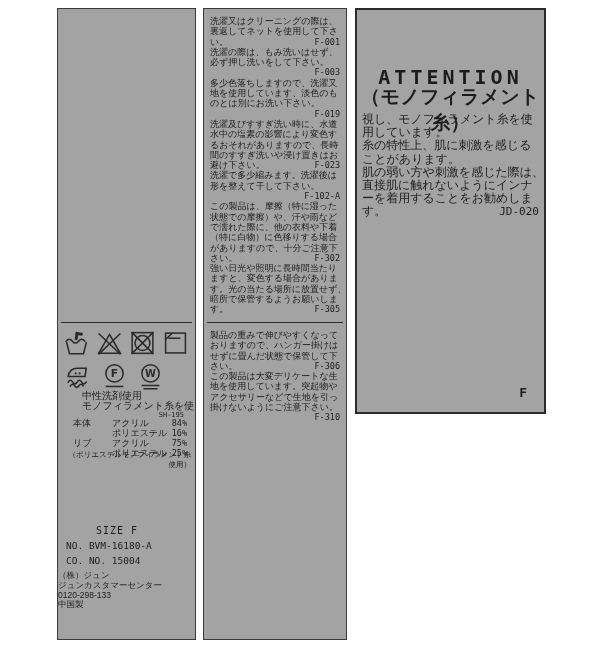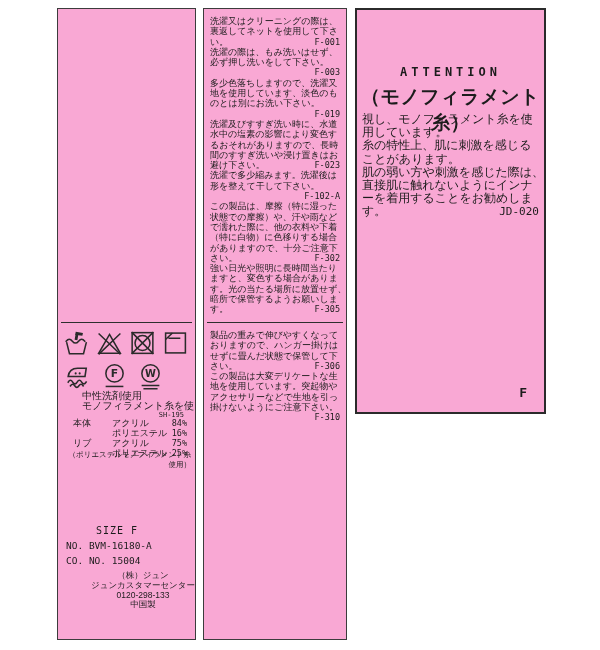--- a/index.html
+++ b/index.html
@@ -1,18 +1,18 @@
 <!DOCTYPE html>
 <html><head>
 <meta charset="utf-8">
 <style>
   html,body{margin:0;padding:0;background:#ffffff;}
   body{width:600px;height:650px;font-family:"Liberation Sans","DejaVu Sans",sans-serif;color:#1c1c1c;-webkit-font-smoothing:antialiased;}
   .canvas{position:relative;width:600px;height:650px;background:#fff;overflow:hidden;}
-  .panel{position:absolute;background:#f9a8d4;border:1.5px solid #3c3c3c;box-sizing:border-box;}
+  .panel{position:absolute;background:#a3a3a3;border:1.5px solid #3c3c3c;box-sizing:border-box;}
   #panel-left{left:57px;top:8px;width:139px;height:632px;}
   #panel-middle{left:203px;top:8px;width:144px;height:632px;}
   #panel-right{left:355px;top:8px;width:191px;height:406px;border-width:2px;border-color:#2b2b2b;}
   .divider{position:absolute;left:3px;right:3px;border-top:1.4px solid #2e2e2e;height:0;}
   
   .block{position:absolute;left:6px;right:6px;font-size:9px;line-height:10.3px;}
   .tline{display:flex;justify-content:space-between;align-items:baseline;}
   .tline .t{white-space:pre;}
   .tline .c{white-space:pre;font-family:"DejaVu Sans Mono","Liberation Mono",monospace;font-size:8.5px;}
   #mid-block1{top:7px;}
@@ -31,23 +31,23 @@
   .shcode{position:absolute;top:402px;right:11px;font-size:7px;font-family:"DejaVu Sans Mono","Liberation Mono",monospace;}
   .comp{position:absolute;top:410px;left:6px;right:8px;font-size:9px;line-height:9.9px;}
   .comp-row{display:flex;margin-left:9px;}
   .comp-part{width:39px;white-space:pre;}
   .comp-fiber{flex:1;white-space:pre;}
   .comp-pct{font-family:"DejaVu Sans Mono","Liberation Mono",monospace;font-size:8.5px;}
   .comp-note{position:absolute;top:441px;left:4px;right:4px;font-size:7.5px;line-height:9.5px;text-align:right;}
   .size-label{position:absolute;top:516px;left:38px;font-size:10px;letter-spacing:1px;font-family:"DejaVu Sans Mono","Liberation Mono",monospace;}
   .prod-no{position:absolute;top:531px;left:8px;font-size:9.5px;font-family:"DejaVu Sans Mono","Liberation Mono",monospace;}
   .co-no{position:absolute;top:546px;left:8px;font-size:9.5px;font-family:"DejaVu Sans Mono","Liberation Mono",monospace;}
-  .maker{position:absolute;top:562px;left:0;width:120px;text-align:center;font-size:8.5px;line-height:9.8px;margin-left:25px;}
+  .maker{position:absolute;top:562px;left:0;width:120px;font-size:8.5px;line-height:9.8px;}
   
-  .att-title{position:absolute;top:55px;left:0;right:0;text-align:center;font-size:12px;letter-spacing:4px;font-weight:600;font-family:"DejaVu Sans Mono","Liberation Mono",monospace;}
+  .att-title{position:absolute;top:55px;left:0;right:0;text-align:center;font-size:20px;letter-spacing:4px;font-weight:600;font-family:"DejaVu Sans Mono","Liberation Mono",monospace;}
   .att-sub{position:absolute;top:74px;left:0;right:0;text-align:center;font-size:19px;font-weight:600;letter-spacing:0.5px;}
   .att-body{position:absolute;top:103px;left:5px;right:5px;font-size:12px;line-height:13.2px;font-weight:500;}
   .att-body .c{font-size:11px;}
   .f-mark{position:absolute;right:17px;bottom:12px;font-size:13px;font-weight:600;font-family:"DejaVu Sans Mono","Liberation Mono",monospace;}
 </style>
 </head>
 <body>
 
 <div class="canvas">
 

